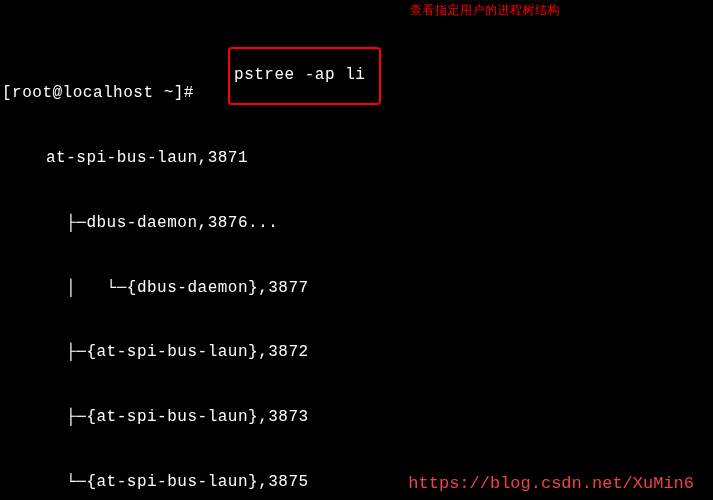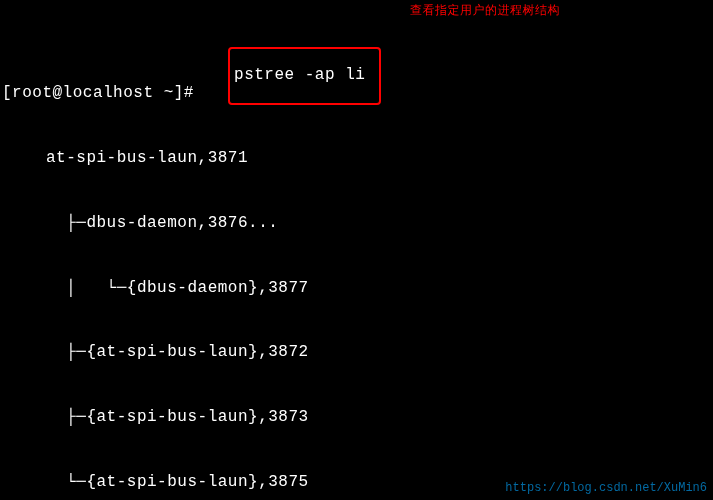--- a/index.html
+++ b/index.html
@@ -32,23 +32,23 @@
       top: 4px;
       left: 410px;
       color: #ff0000;
       font-size: 12px;
       line-height: 1.3;
       font-family: "Courier New", monospace;
     }
     .watermark {
       position: absolute;
       bottom: 4px;
-      right: 6px;
-      color: #0369a1;
-      font-size: 12px;
+      right: 19px;
+      color: #ef4444;
+      font-size: 17px;
       letter-spacing: 0;
     }
   </style>
 </head>
 <body>
 
 <div class="terminal">
   <div class="prompt-line">
     <span>[root@localhost ~]# </span><span class="highlight-box"><span>pstree -ap li </span></span>
   </div>

